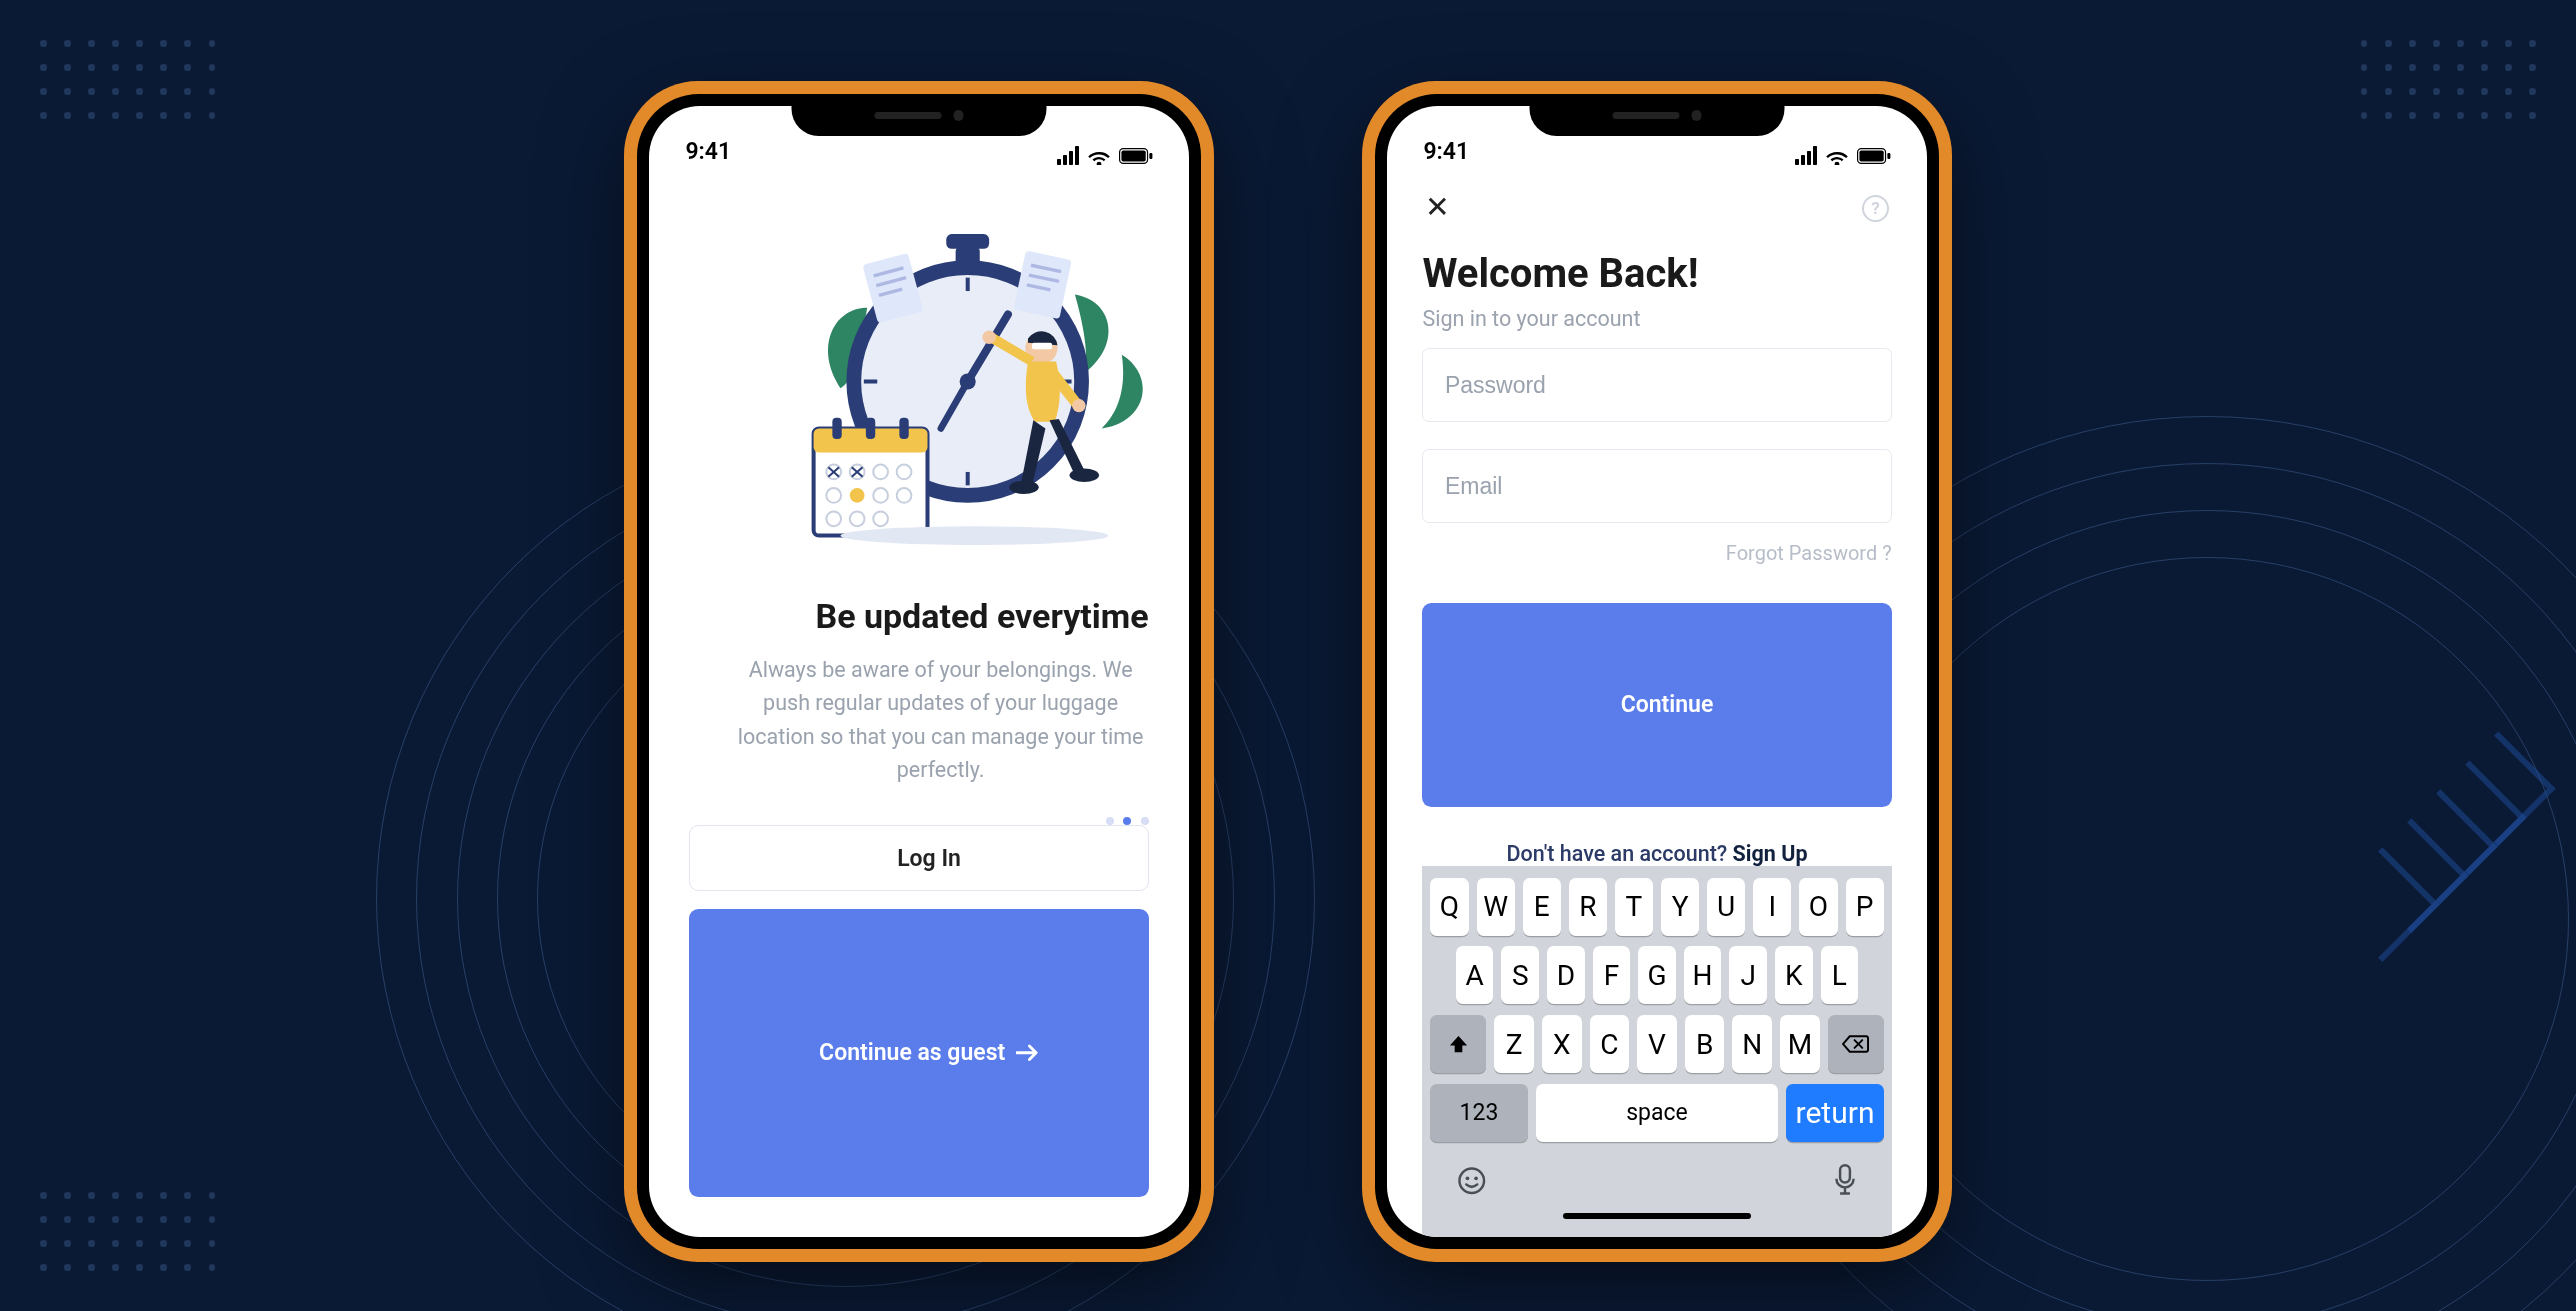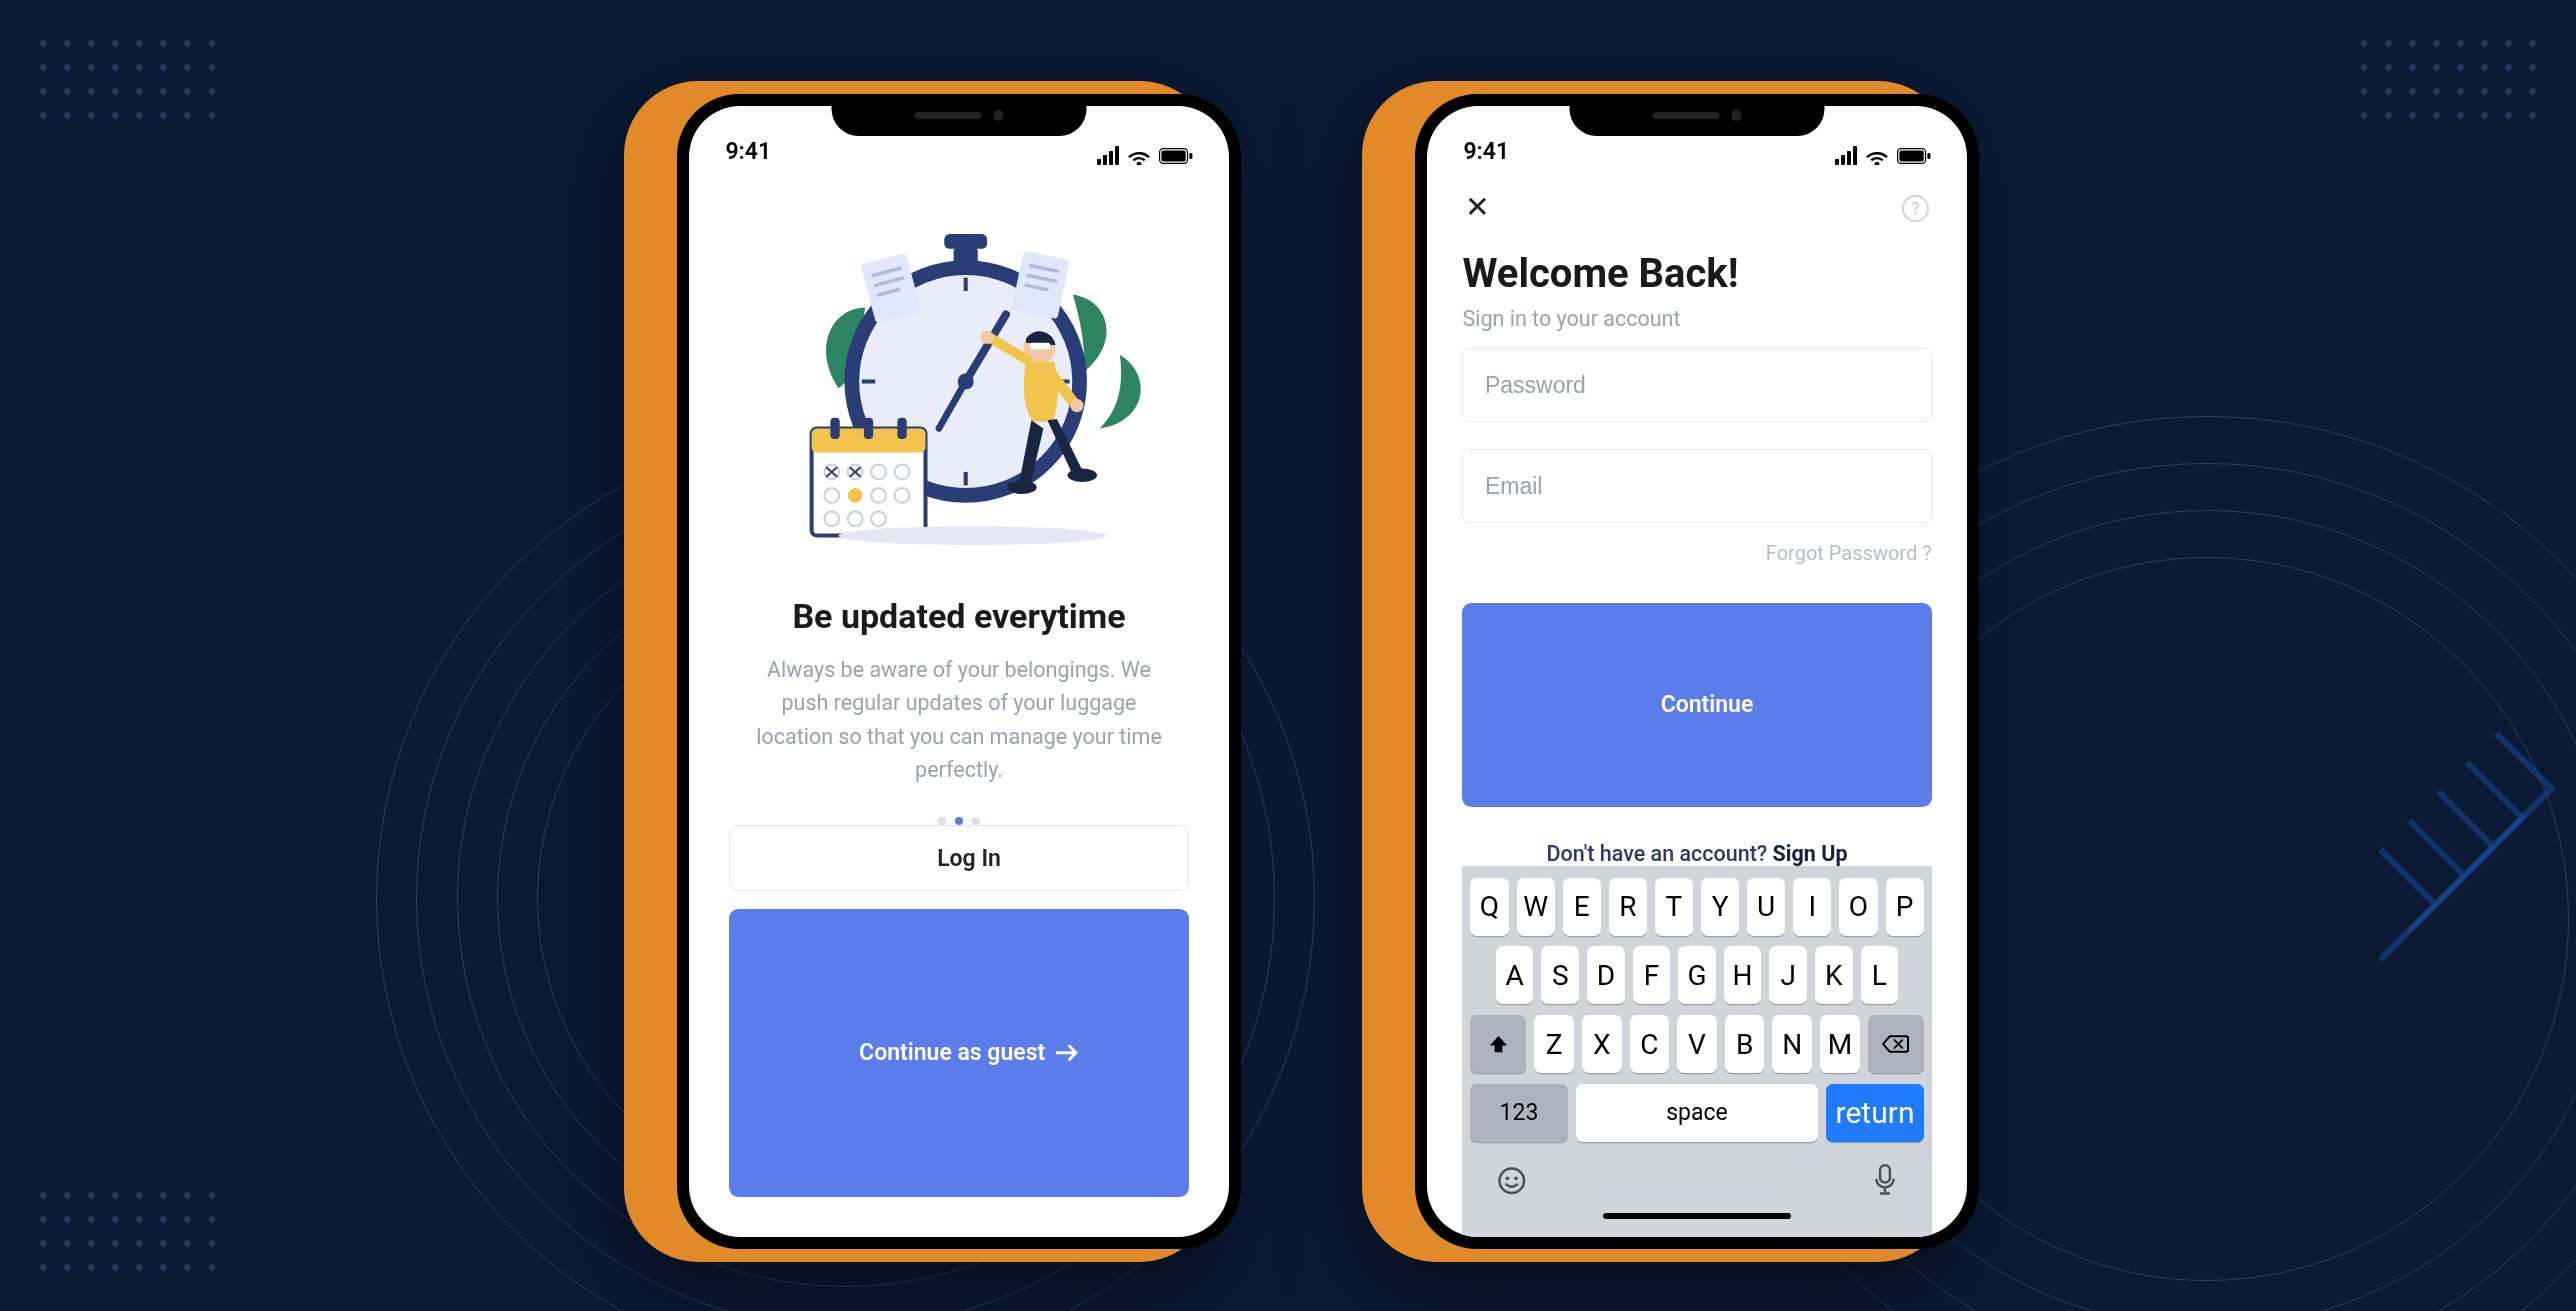--- a/index.html
+++ b/index.html
@@ -86,21 +86,20 @@
     padding: 13.4px;
     position: relative;
     box-shadow: 0 27px 81px rgba(0,0,0,0.5);
   }
   .phone-inner {
     background: #000;
     width: 100%; height: 100%;
     border-radius: 62px;
     padding: 12px;
     position: relative;
-    margin-left: 40px;
   }
   .screen {
     background: #fff;
     width: 100%; height: 100%;
     border-radius: 51px;
     overflow: hidden;
     position: relative;
     display: flex;
     flex-direction: column;
   }
@@ -136,21 +135,21 @@
   .bars { display:flex; align-items:flex-end; gap:2px; }
   .bars i { width:4px; background:#000; display:block; border-radius:0.7px;}
   .bars i:nth-child(1){height:6.7px}
   .bars i:nth-child(2){height:10.7px}
   .bars i:nth-child(3){height:14.8px}
   .bars i:nth-child(4){height:19px}
 
   
   .onboard-content {
     flex:1;
-    display:flex; flex-direction:column; align-items:center;
+    display:flex; flex-direction:column; align-items:flex-end;
     padding: 13.4px 40px 40px;
   }
   .illus {
     width: 376px; height: 335px;
     margin-top: 27px;
     position: relative;
   }
   .onboard-title {
     font-size: 34px;
     font-weight: 700;

